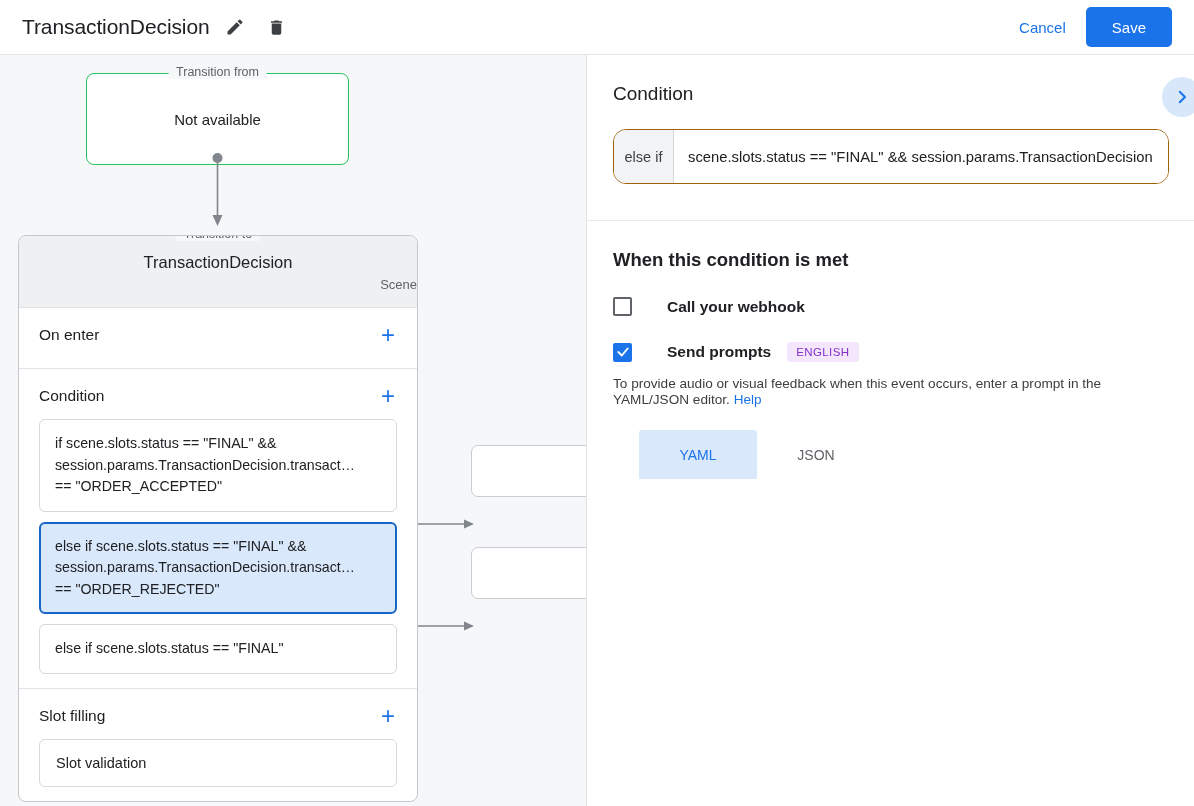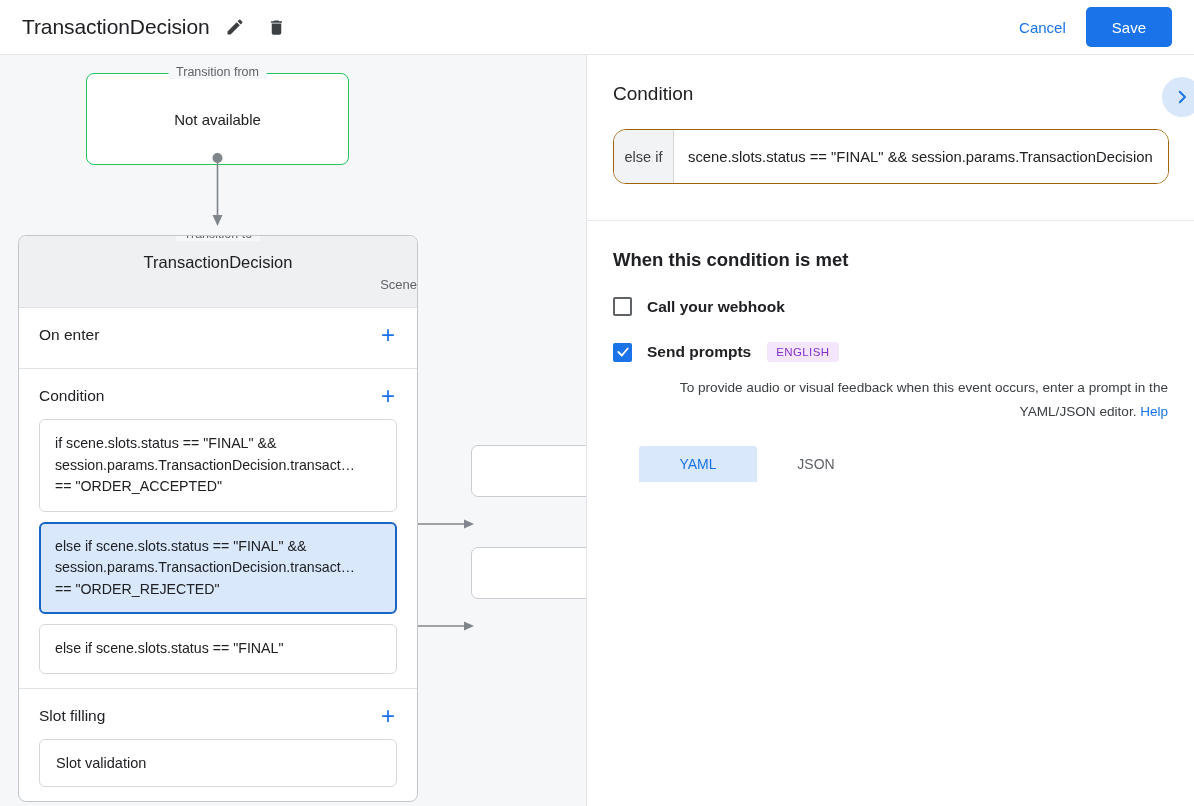--- a/index.html
+++ b/index.html
@@ -232,42 +232,42 @@
     background: #ffffff;
     margin-right: 15px;
     cursor: pointer;
     flex: none;
   }
   .checkbox.checked {
     background: #1a73e8;
     border-color: #1a73e8;
     display: flex; align-items: center; justify-content: center;
   }
-  .check-label { font-size: 15.5px; font-weight: bold; color: #202124; }
+  .check-label { font-size: 15.5px; font-weight: bold; color: #202124; margin-left: 20px; }
   .lang-badge {
     margin-left: 16px;
     background: #f4e6fc;
     color: #8430ce;
     font-size: 11.5px;
     letter-spacing: 0.4px;
     padding: 4px 9px;
     border-radius: 3px;
   }
   #met-desc {
-    font-size: 13.6px; line-height: 24px; color: #3c4043;
-    margin: -12px 0 0; max-width: 560px; text-align: right;
+    font-size: 13.6px; line-height: 16px; color: #3c4043;
+    margin: -12px 0 0; max-width: 560px;
   }
 
   
   #tabs {
     margin: 22px 0 0 26px;
     display: flex;
   }
   .tab {
-    width: 118px; height: 36px;
+    width: 118px; height: 49px;
     display: flex; align-items: center; justify-content: center;
     font-size: 14px; cursor: pointer;
     color: #5f6368;
     border-radius: 3px 3px 0 0;
   }
   .tab.active { background: #d9e8fb; color: #1a73e8; }
 </style>
 </head>
 <body>
 

